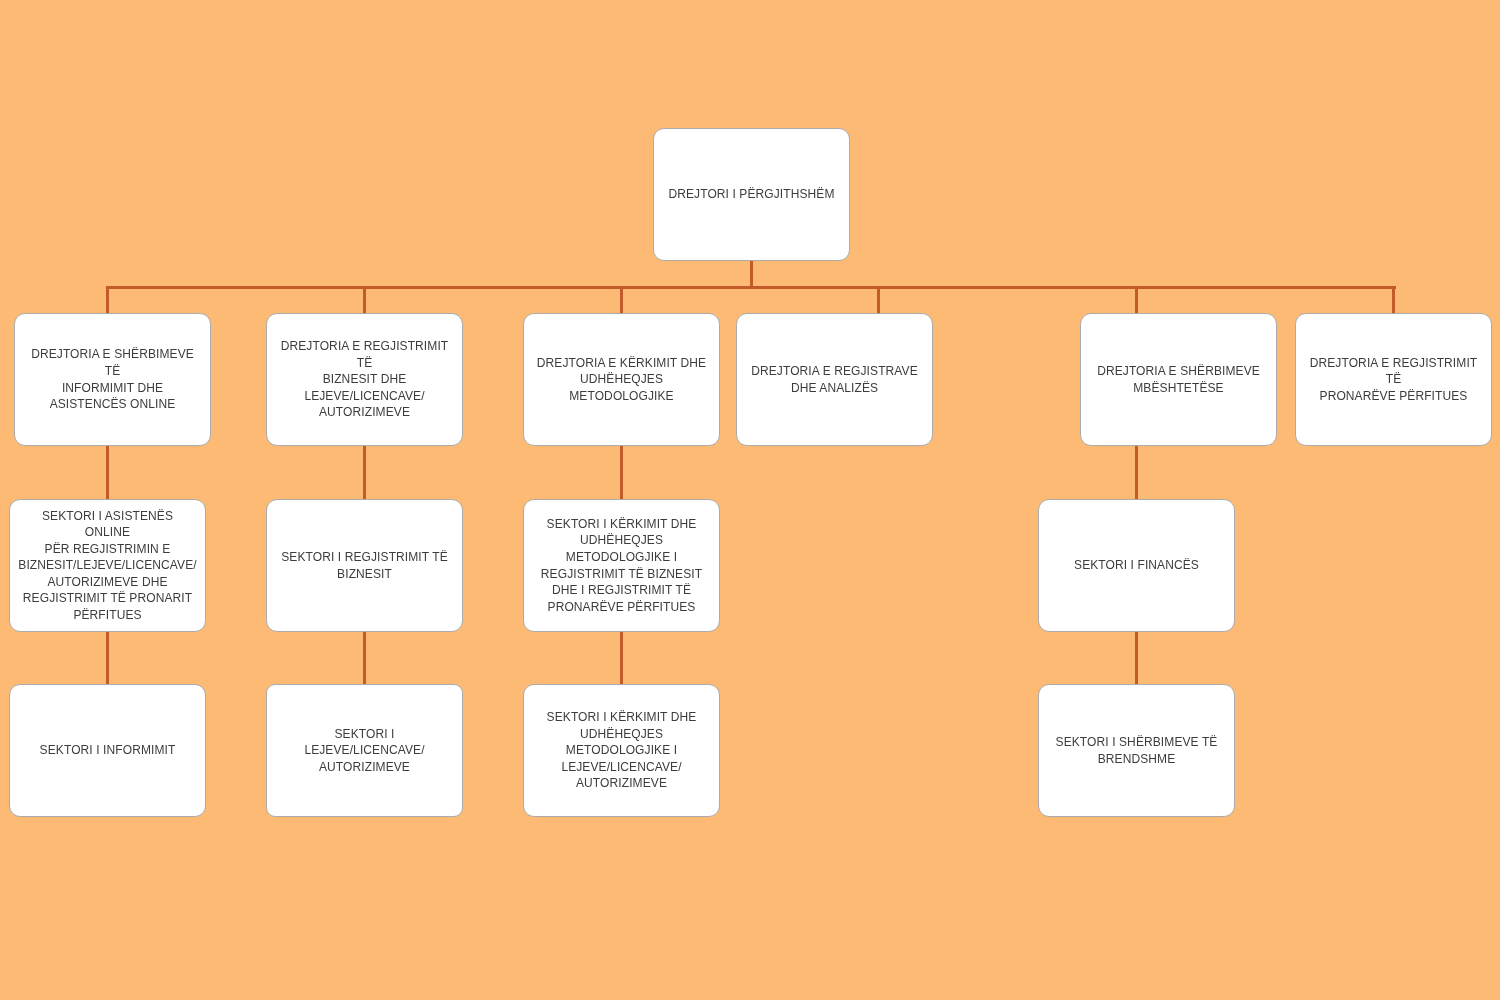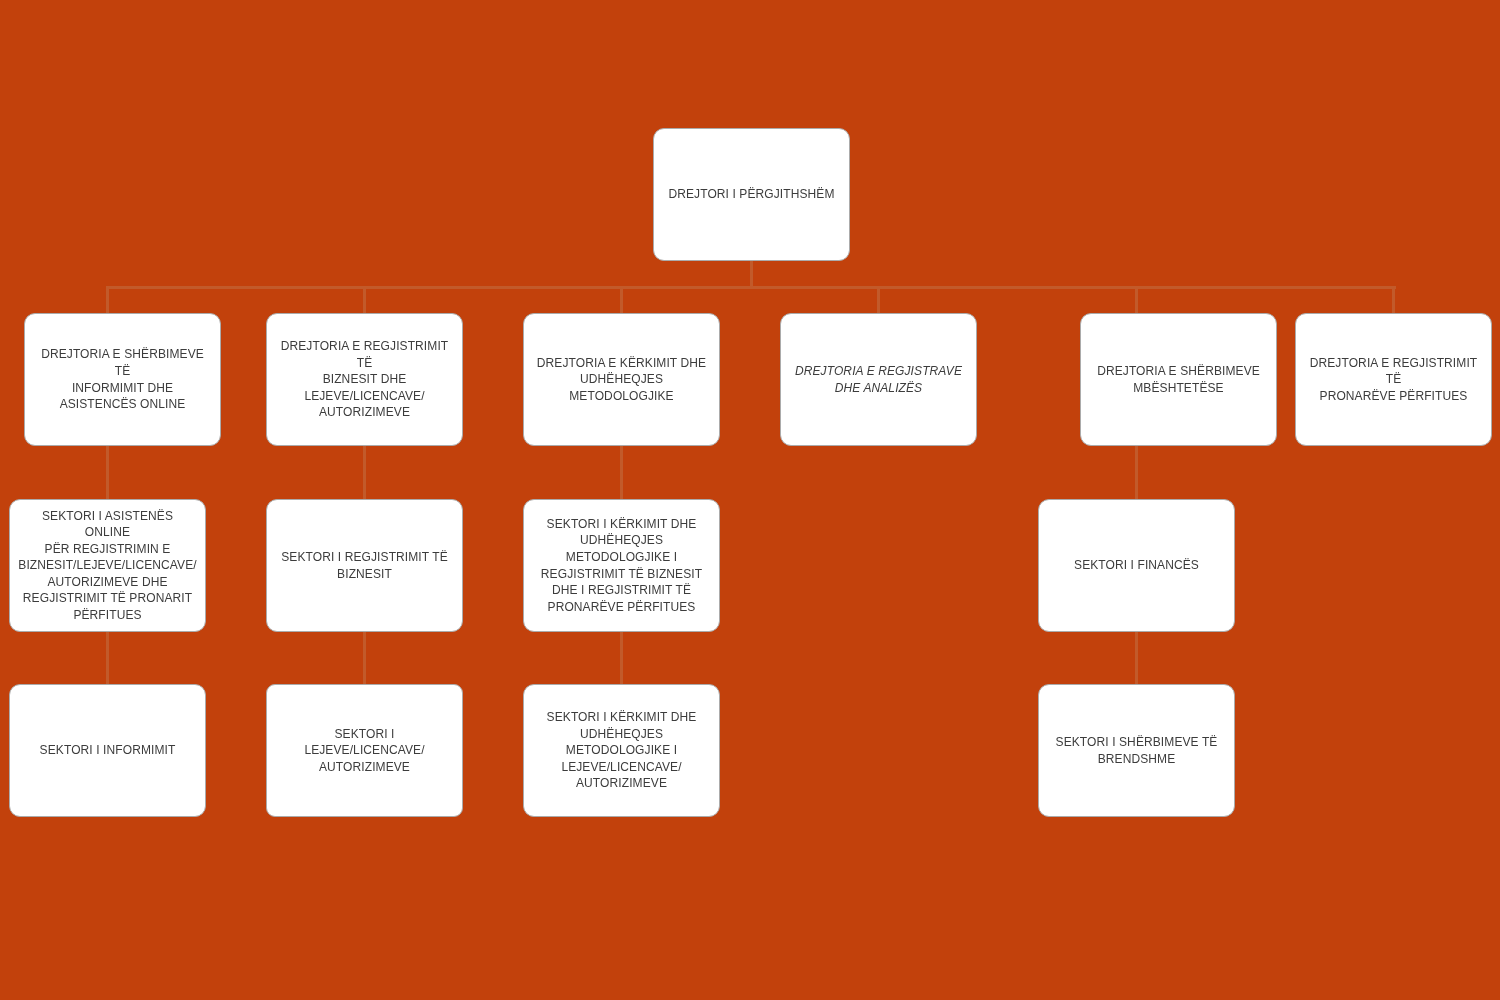--- a/index.html
+++ b/index.html
@@ -5,21 +5,21 @@
   html, body {
     margin: 0;
     padding: 0;
     background: #ffffff;
     font-family: "Liberation Sans", "DejaVu Sans", sans-serif;
   }
   .canvas {
     position: relative;
     width: 1500px;
     height: 1000px;
-    background: #c2410c;
+    background: #fdba74;
     overflow: hidden;
   }
   .node {
     position: absolute;
     width: 197px;
     height: 133px;
     box-sizing: border-box;
     background: #ffffff;
     border: 1px solid #ababab;
     border-radius: 11px;
@@ -61,31 +61,31 @@
   <div class="conn v" style="left:620px;  top:446px; height:53px;"></div>
   <div class="conn v" style="left:1135px; top:446px; height:53px;"></div>
 
   <div class="conn v" style="left:106px;  top:632px; height:52px;"></div>
   <div class="conn v" style="left:363px;  top:632px; height:52px;"></div>
   <div class="conn v" style="left:620px;  top:632px; height:52px;"></div>
   <div class="conn v" style="left:1135px; top:632px; height:52px;"></div>
 
   <div class="node" style="left:653px; top:128px;">DREJTORI I PËRGJITHSHËM</div>
 
-  <div class="node" style="left:24px; top:313px;">DREJTORIA E SHËRBIMEVE TË
+  <div class="node" style="left:14px; top:313px;">DREJTORIA E SHËRBIMEVE TË
 INFORMIMIT DHE
 ASISTENCËS ONLINE</div>
   <div class="node" style="left:266px; top:313px;">DREJTORIA E REGJISTRIMIT TË
 BIZNESIT DHE
 LEJEVE/LICENCAVE/
 AUTORIZIMEVE</div>
   <div class="node" style="left:523px; top:313px;">DREJTORIA E KËRKIMIT DHE
 UDHËHEQJES
 METODOLOGJIKE</div>
-  <div class="node" style="left:780px; top:313px;font-style:italic;">DREJTORIA E REGJISTRAVE
+  <div class="node" style="left:736px; top:313px;">DREJTORIA E REGJISTRAVE
 DHE ANALIZËS</div>
   <div class="node" style="left:1080px; top:313px;">DREJTORIA E SHËRBIMEVE
 MBËSHTETËSE</div>
   <div class="node" style="left:1295px; top:313px;">DREJTORIA E REGJISTRIMIT TË
 PRONARËVE PËRFITUES</div>
 
   <div class="node" style="left:266px; top:499px;">SEKTORI I REGJISTRIMIT TË
 BIZNESIT</div>
   <div class="node" style="left:9px; top:499px;">SEKTORI I ASISTENËS ONLINE
 PËR REGJISTRIMIN E

